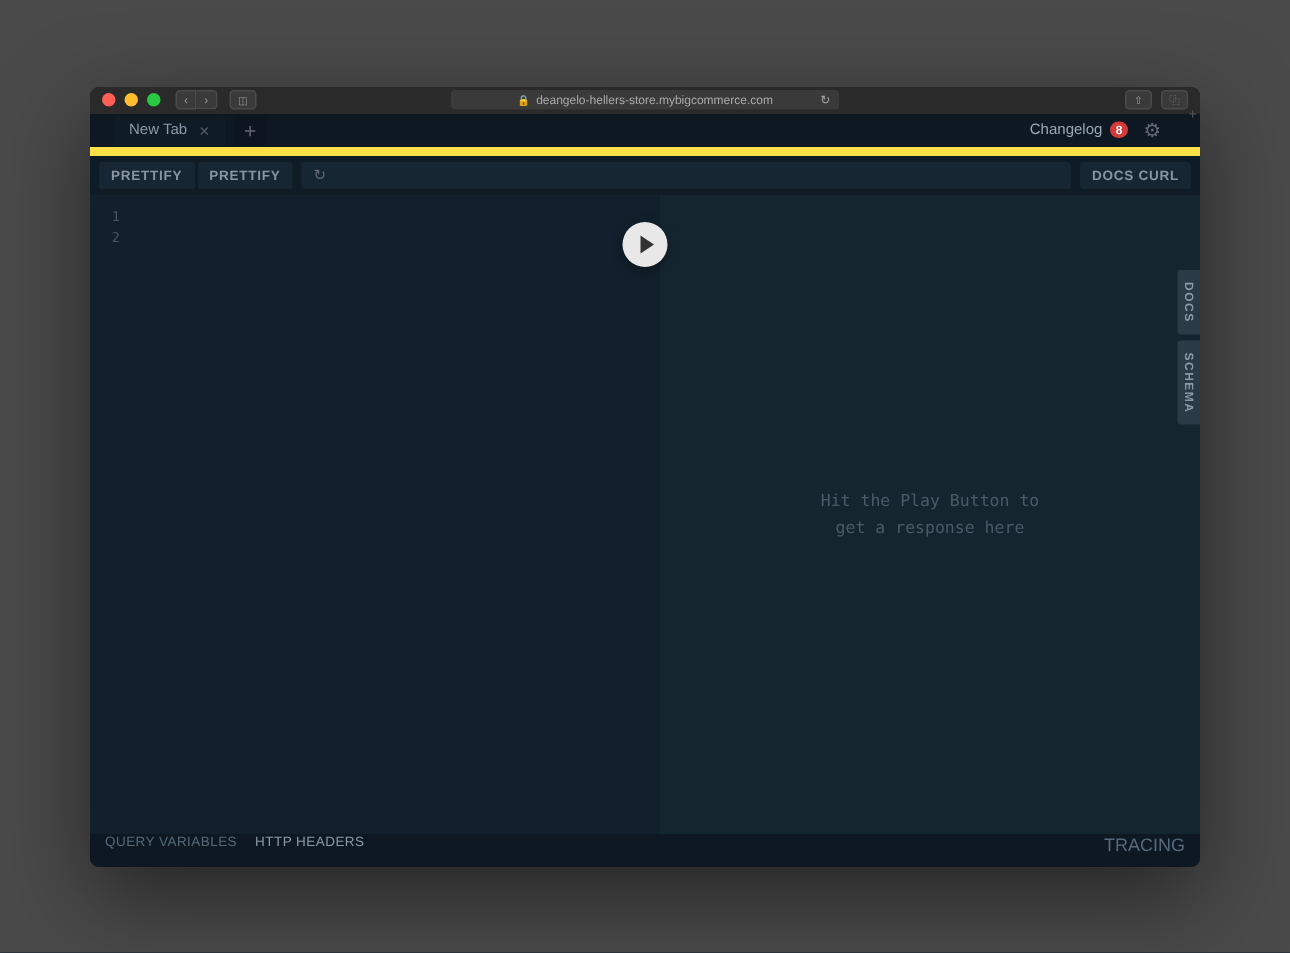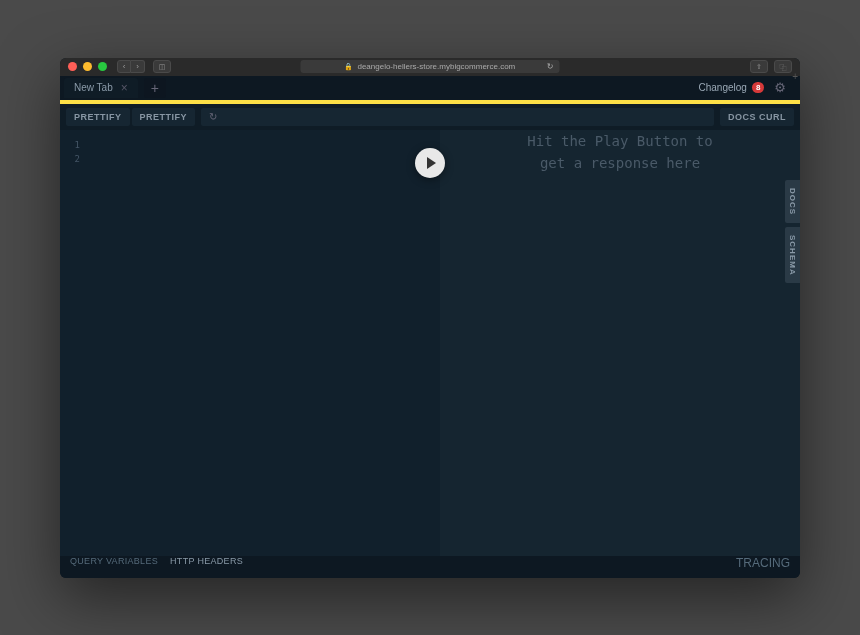--- a/index.html
+++ b/index.html
@@ -120,22 +120,22 @@
       right: 2px;
       bottom: -6px;
       color: #555;
       font-size: 10px;
     }
     .app-header {
       height: 28px;
       background: #0d1822;
       display: flex;
       align-items: center;
-      padding: 0 4px;
-      border-bottom: 4px solid #fde047;
+      padding: 0 16px;
+      border-bottom: 6px solid #fde047;
     }
     .tab {
       height: 20px;
       padding: 0 10px;
       display: flex;
       align-items: center;
       color: #8a9aa8;
       font-size: 10px;
       gap: 8px;
       background: #0f1c26;
@@ -233,24 +233,24 @@
     .line-num {
       color: #445566;
       width: 10px;
       text-align: right;
     }
     .comment { color: #556a7a; }
     .response-pane {
       flex: 1;
       background: #152530;
       display: flex;
-      align-items: flex-start;
+      align-items: center;
       justify-content: center;
       color: #4a5a68;
-      font-size: 14px;
+      font-size: 11px;
       text-align: center;
       line-height: 1.6;
       font-family: "SF Mono", Monaco, monospace;
     }
     .play-button {
       position: absolute;
       left: 50%;
       top: 18px;
       transform: translateX(-50%);
       width: 30px;

